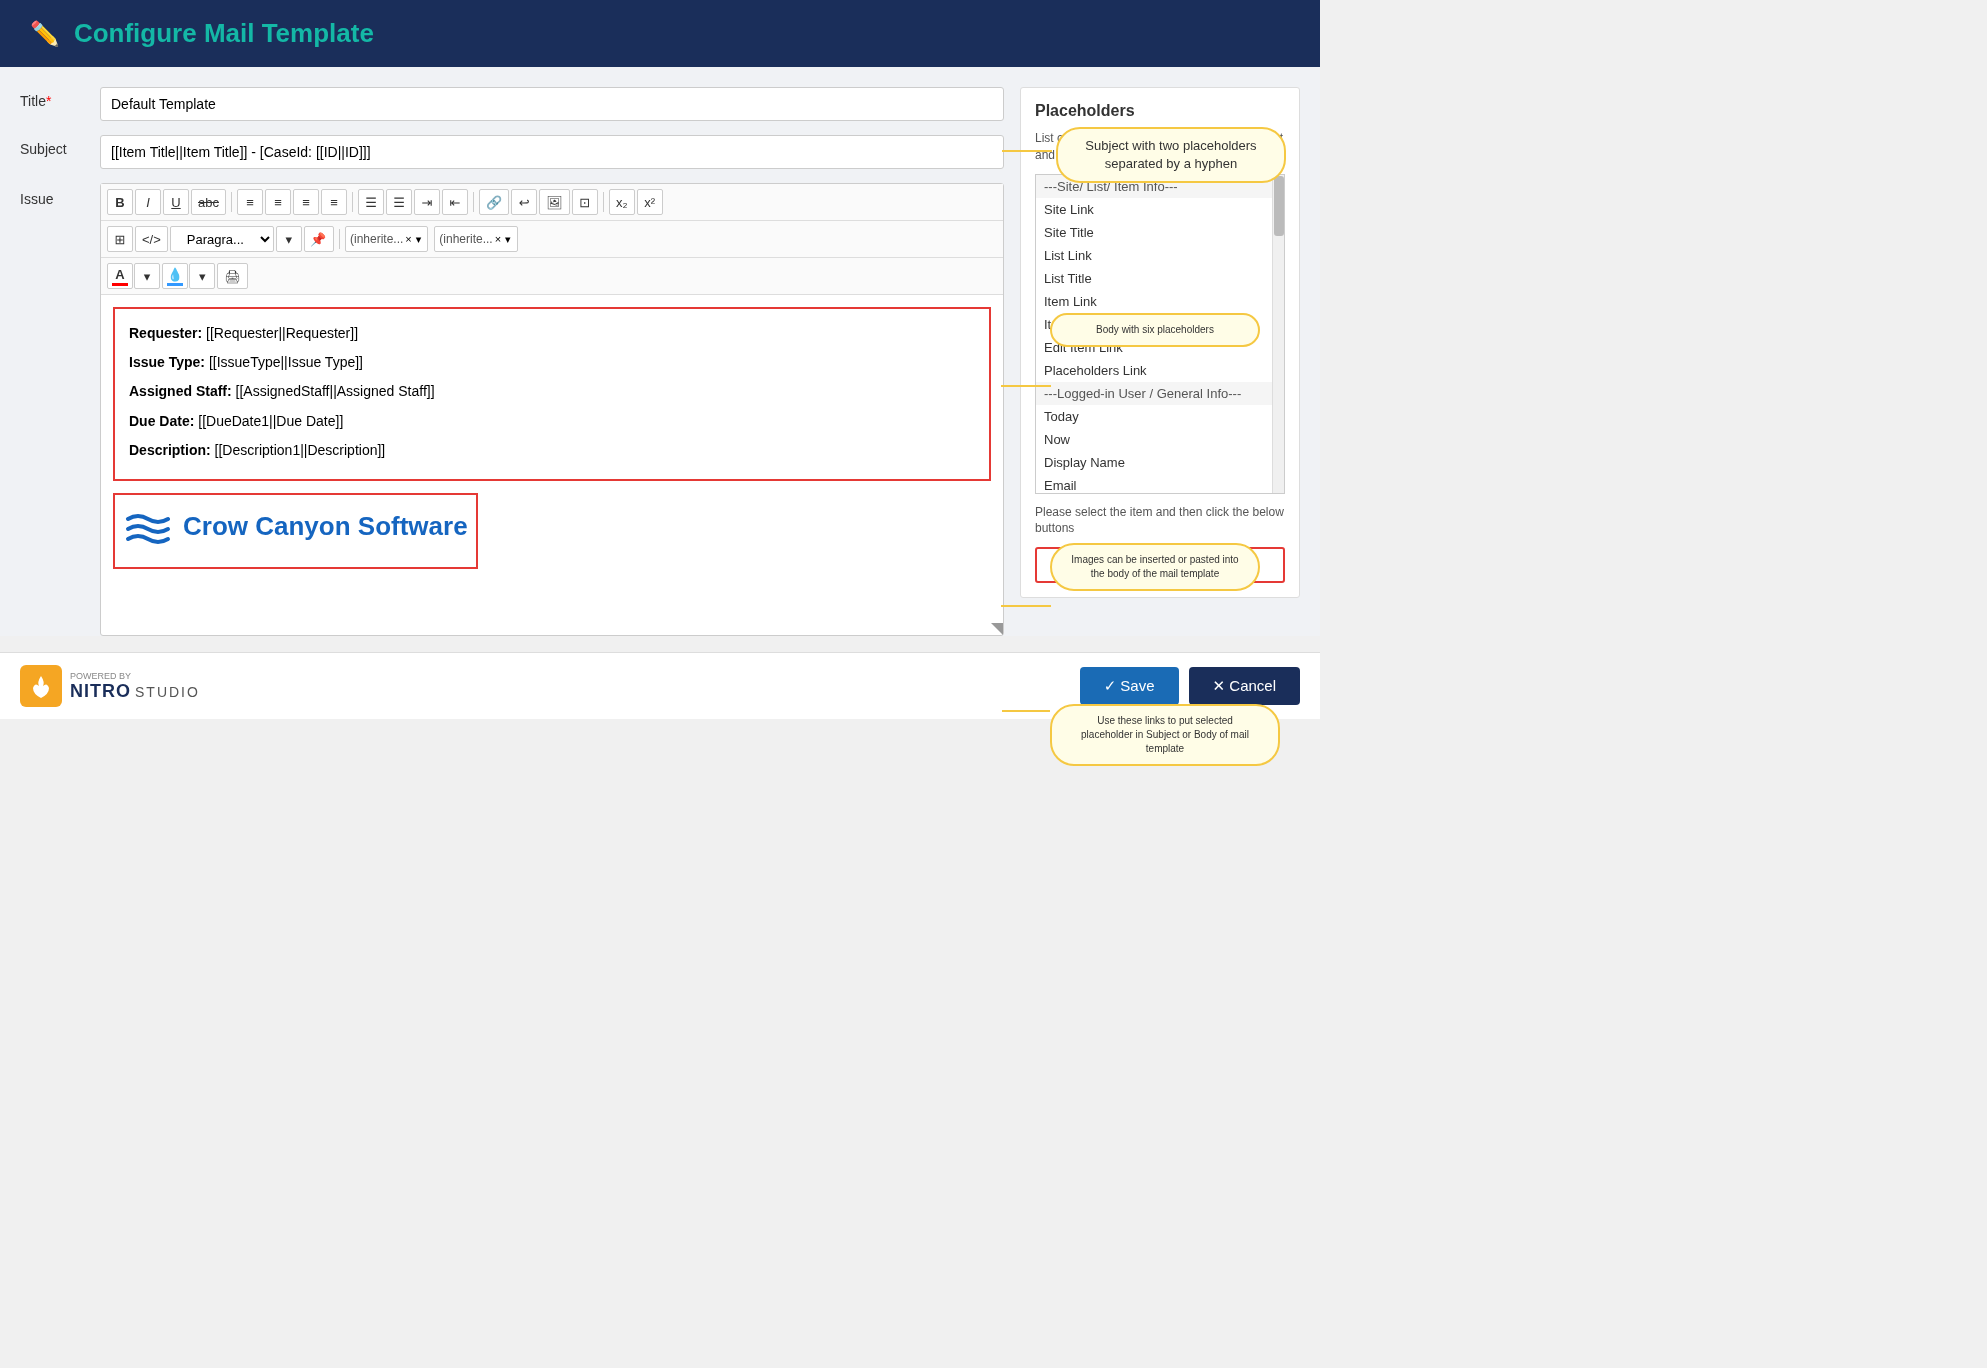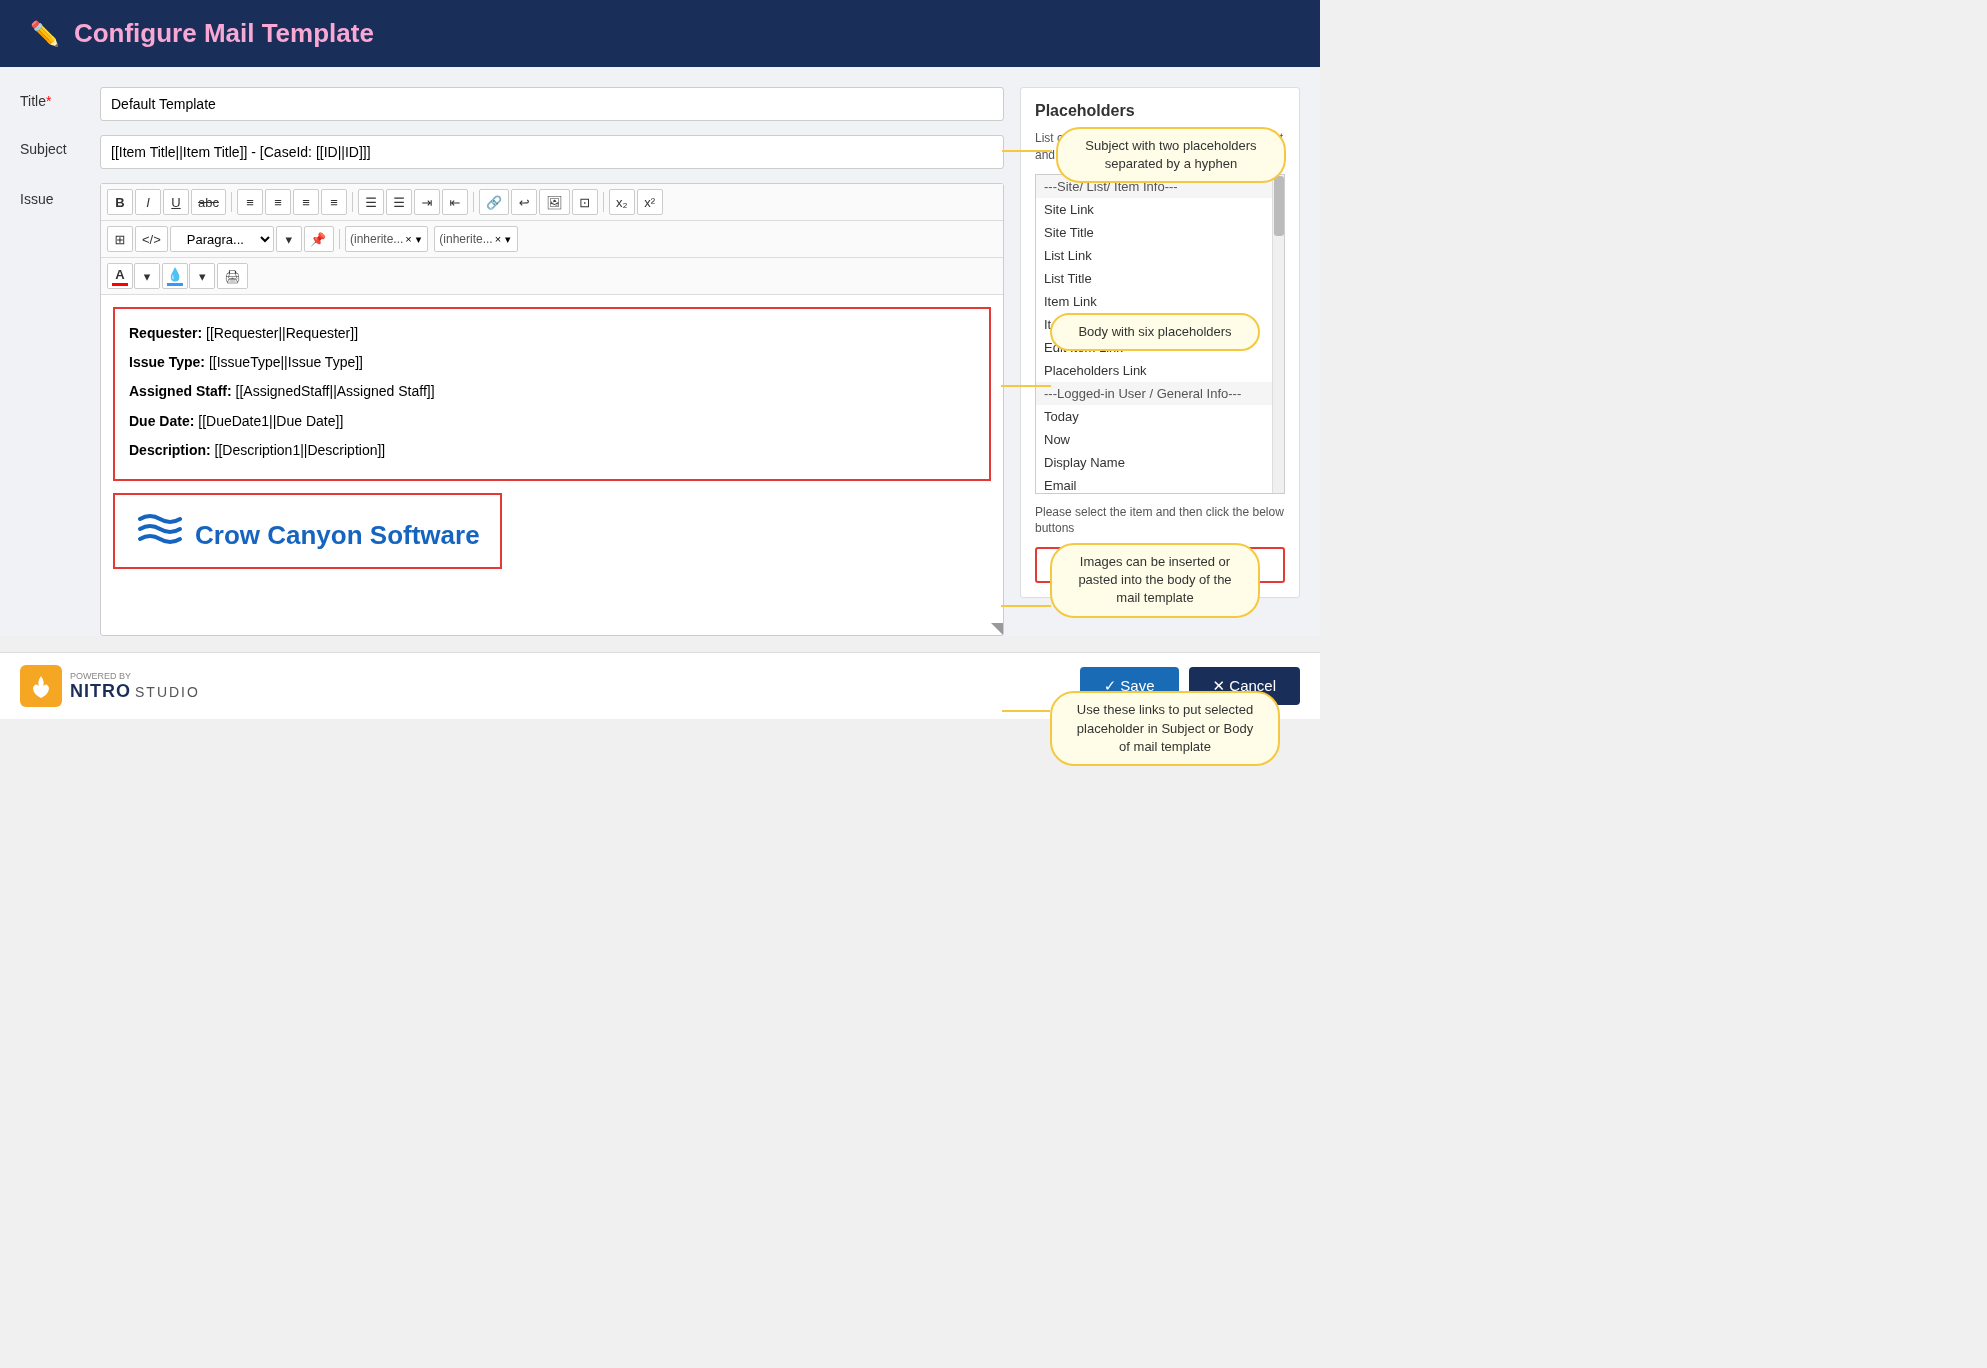--- a/index.html
+++ b/index.html
@@ -11,21 +11,21 @@
       padding: 18px 30px;
       display: flex;
       align-items: center;
       gap: 14px;
     }
     .header-icon {
       font-size: 24px;
       color: #f5a623;
     }
     .header-title {
-      color: #f9a8d4;
+      color: #14b8a6;
       font-size: 26px;
       font-weight: 600;
     }
 
     .form-row {
       display: flex;
       align-items: flex-start;
       gap: 10px;
     }
 
@@ -138,23 +138,23 @@
       margin-bottom: 12px;
       font-size: 14px;
       line-height: 1.8;
     }
 
     .content-box p { margin-bottom: 4px; }
     .content-box strong { font-weight: bold; }
 
     .image-box {
       border: 2px solid #e53935;
-      padding: 16px 20px;
+      padding: 16px 8px;
       display: inline-flex;
-      align-items: flex-end;
+      align-items: flex-start;
       gap: 10px;
       max-width: 400px;
     }
 
     
     .placeholders-panel {
       width: 280px;
       min-width: 280px;
       background: white;
       border: 1px solid #ddd;
@@ -301,21 +301,21 @@
       flex-direction: column;
       gap: 14px;
     }
 
     
     .callout {
       background: #fffde7;
       border: 2px solid #f5c842;
       border-radius: 24px;
       padding: 8px 18px;
-      font-size: 13px;
+      font-size: 10px;
       color: #333;
       text-align: center;
       line-height: 1.4;
       display: inline-block;
     }
 
     .scrollbar-track {
       width: 12px;
       background: #f0f0f0;
       border-left: 1px solid #ddd;

